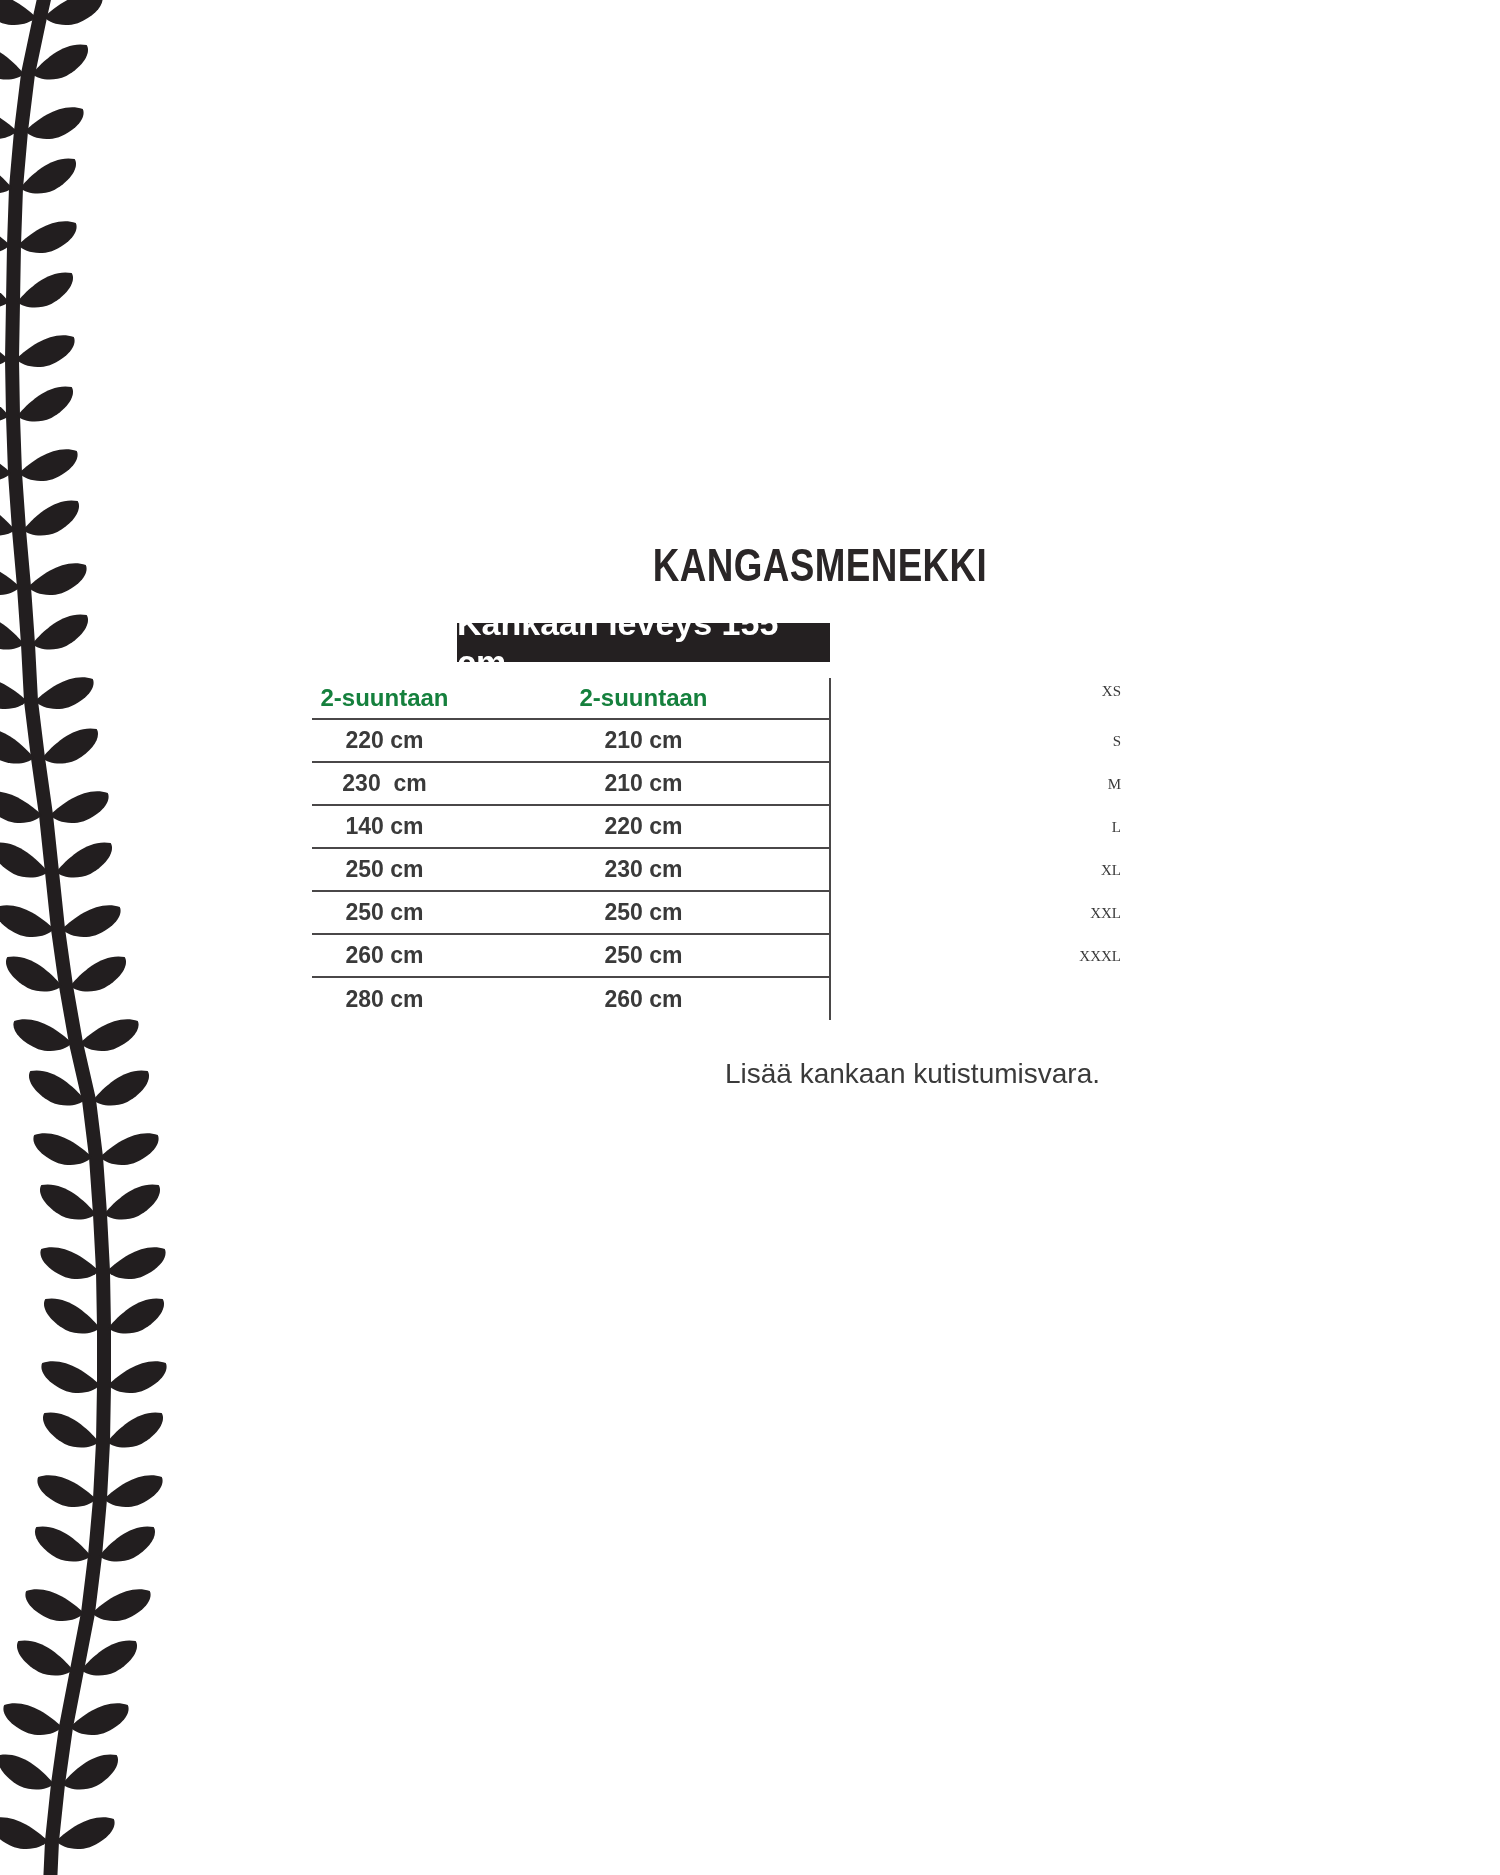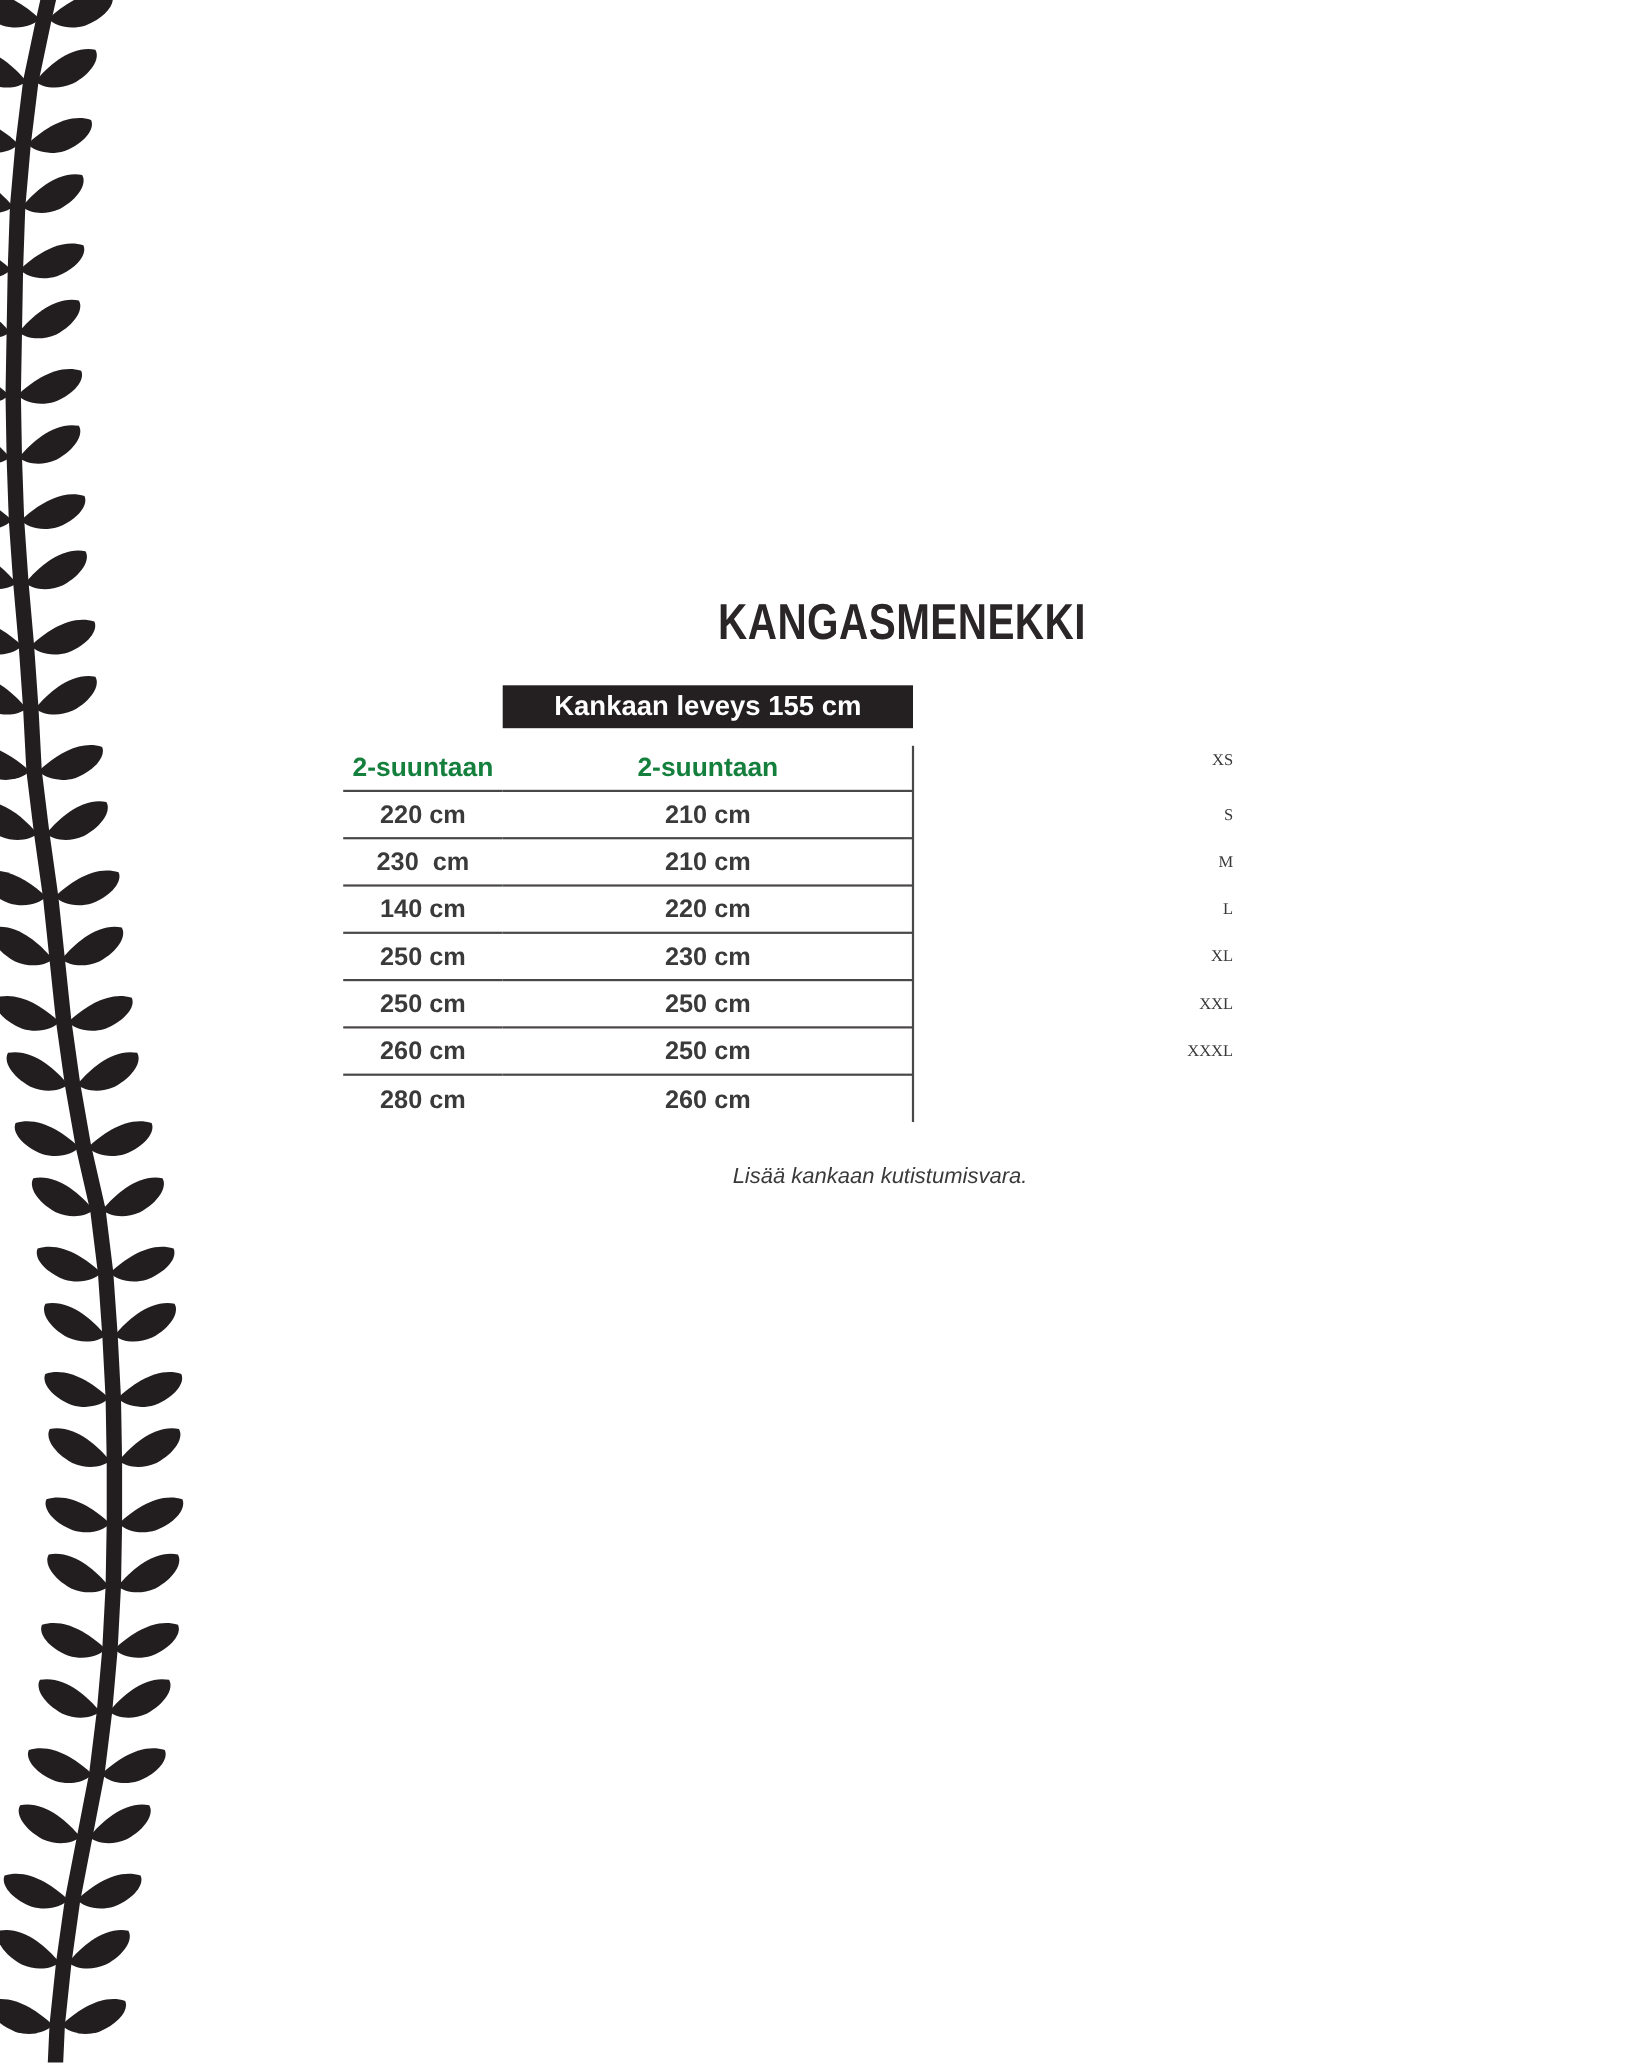--- a/index.html
+++ b/index.html
@@ -37,21 +37,21 @@
   .fabric-table{
     position:absolute;left:312px;top:623px;width:861px;
     display:grid;
     grid-template-columns:145px 373px 343px;
     grid-template-rows:39px 58px repeat(7,43px);
   }
   .cell{display:flex;align-items:center;justify-content:center;}
   .bar{
     background:var(--bar-bg);
     color:var(--bar-text);
-    font-size:25px;font-weight:700;
+    font-size:34px;font-weight:700;
   }
   .sub{
     font-size:24px;font-weight:700;
     color:#15803d;
     align-items:flex-end;
     padding-bottom:6px;
     border-bottom:2px solid var(--line);
   }
   .size-lbl{
     justify-content:flex-end;
@@ -68,24 +68,23 @@
     font-weight:bold;
   }
   .val.no-line{border-bottom:none;}
   .col-divider{
     position:absolute;left:829px;top:678px;
     width:2px;height:342px;
     background:var(--line);
   }
   .footnote{
     position:absolute;left:500px;top:1058px;width:600px;
-    text-align:center;
-    font-size:20px;
-    color:var(--ink);
-    font-style:italic;
+    text-align:right;
+    font-size:28px;
+    color:var(--ink);
   }
 </style>
 </head>
 <body>
 
 <svg class="vine" viewBox="0 0 220 1875" aria-hidden="true">
   <defs>
     <path id="leaf-shape" d="M0,0 C14,-14 36,-30 57,-24 C61,-16 52,-3 34,5 C19,10 6,6 0,0 Z"></path>
   </defs>
   <path class="stem" id="vine-stem" d="M46,-10 L40,17 L28,74 L21,131 L16,188 L14,245 L13,302 L12,359 L13,416 L15,473 L19,530 L24,587 L28,644 L31,701 L38,758 L46,815 L52,872 L58,929 L66,986 L76,1043 L89,1100 L96,1157 L100,1214 L103,1271 L104,1328 L104,1385 L103,1442 L100,1499 L95,1556 L88,1613 L77,1670 L66,1727 L58,1784 L52,1841 L50,1885"></path>

